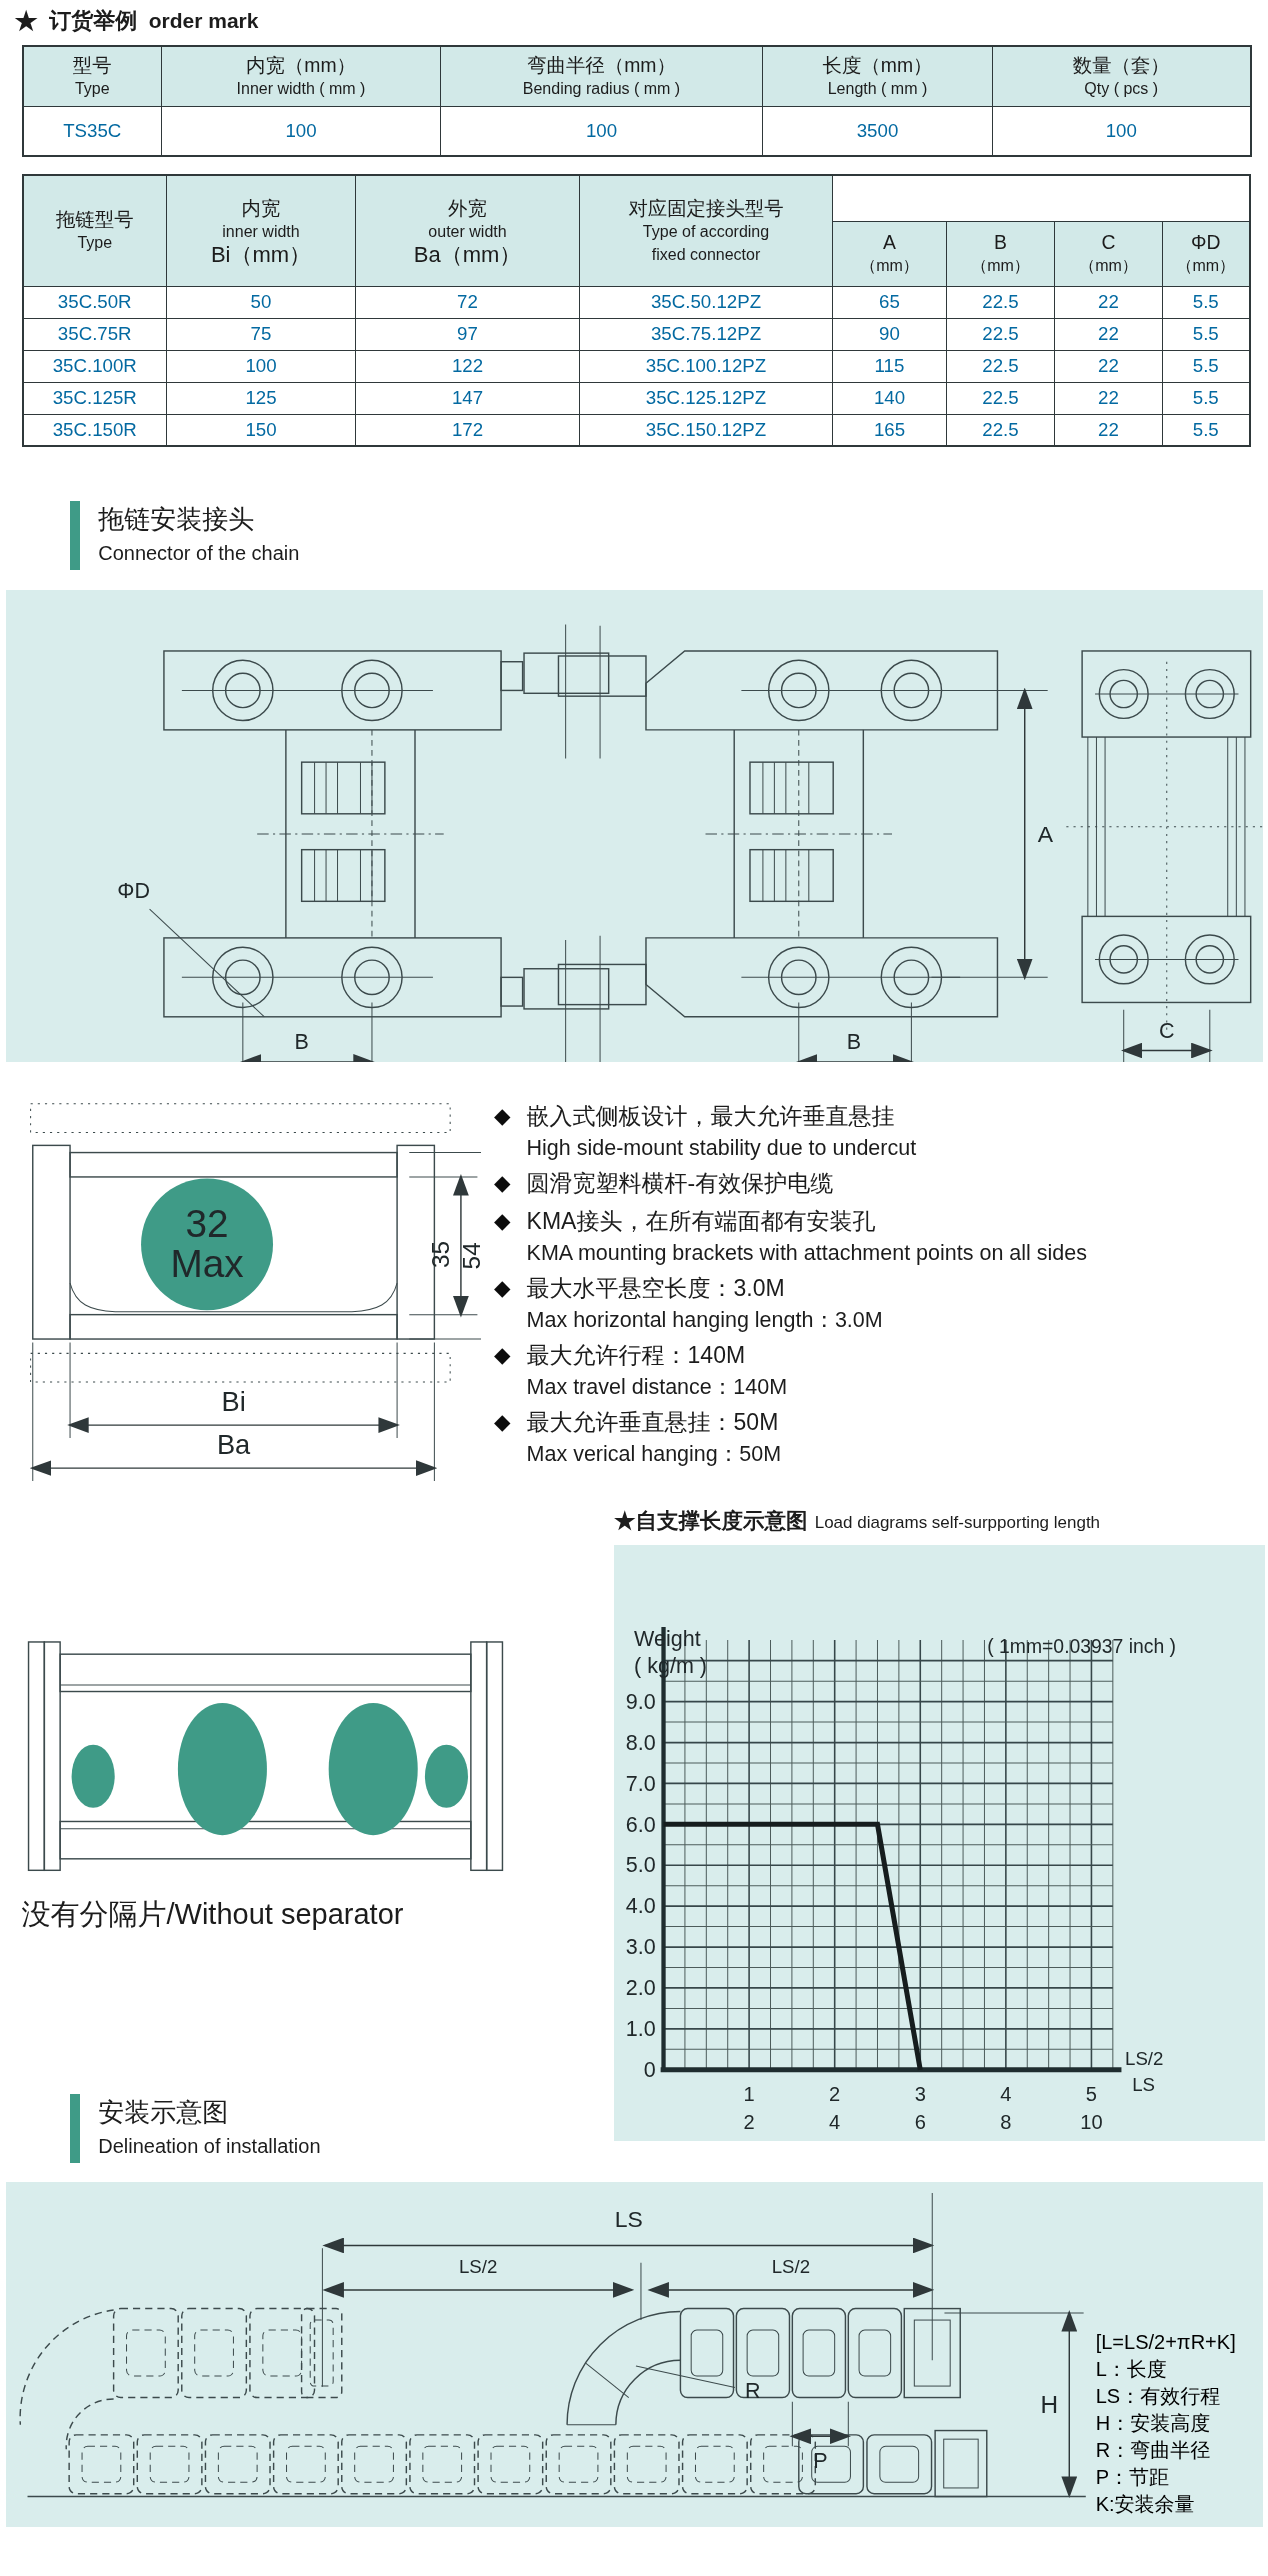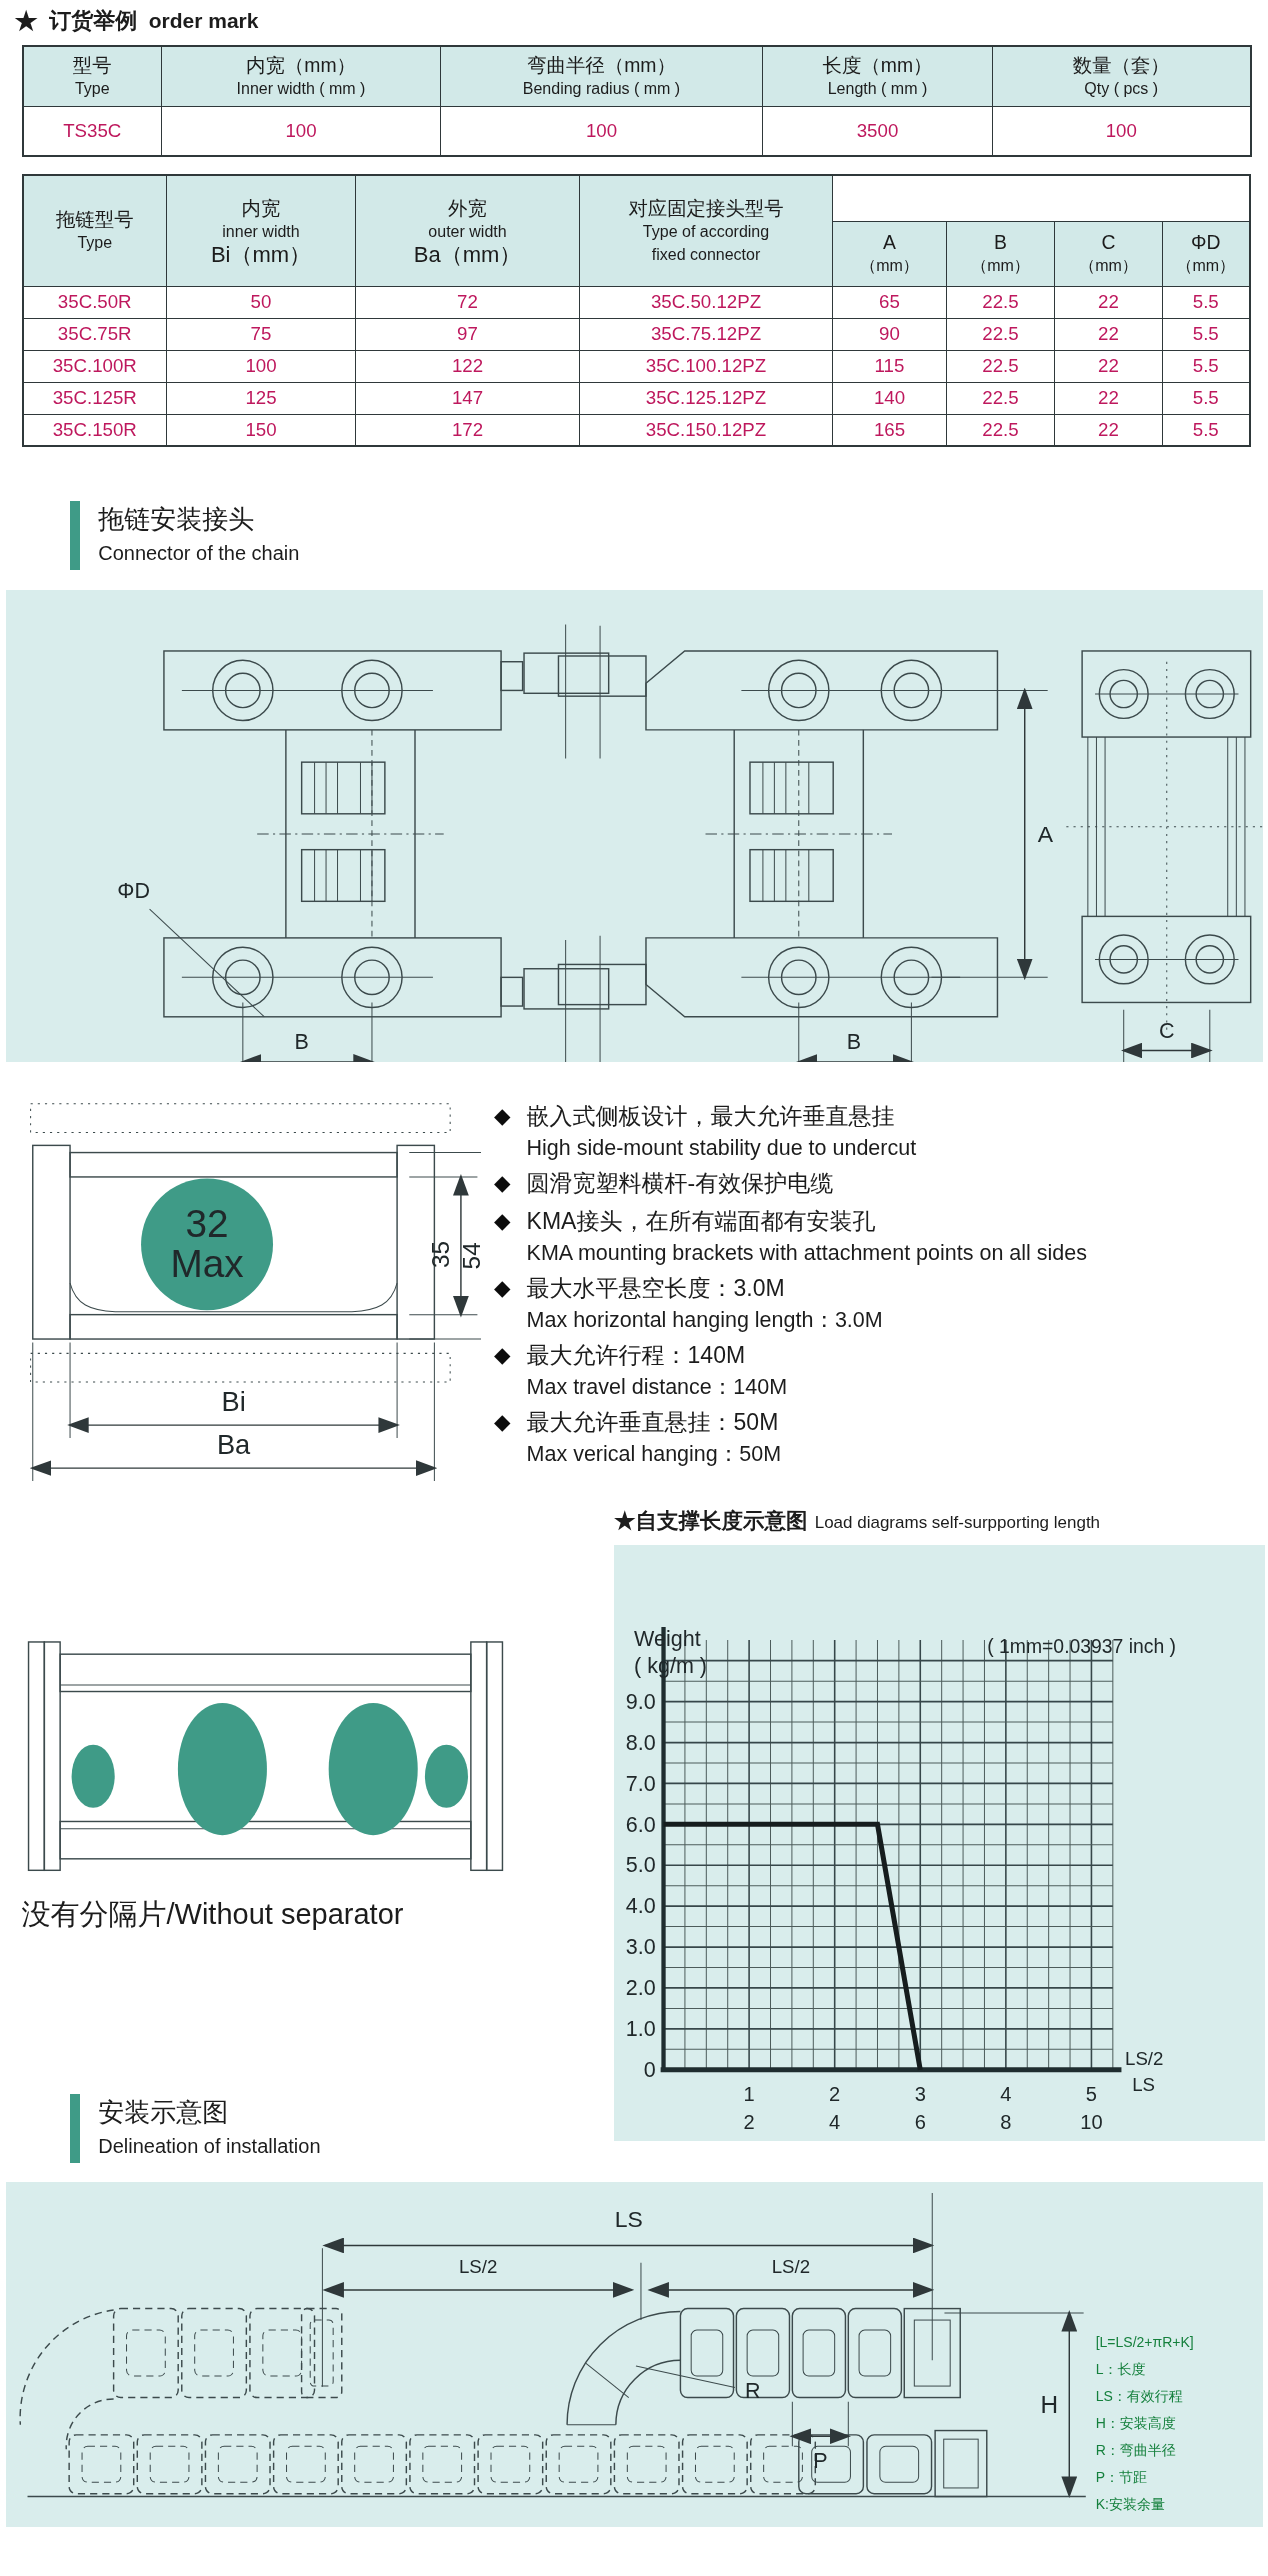--- a/index.html
+++ b/index.html
@@ -22,21 +22,21 @@
   .t1 thead tr{height:60px;}
   .t1 tbody tr{height:50px;}
   .t2{left:21.5px;top:174px;width:1227px;}
   .t2 tr.r1{height:46px;}
   .t2 tr.r2{height:65px;}
   .t2 tbody tr{height:32px;}
   .t2 td.strip{background:#ffffff;}
   .hz{font-size:19.4px;line-height:24.4px;}
   .he{font-size:16px;line-height:23px;}
   .hs{font-size:22px;line-height:23px;}
-  tbody td{font-size:18.7px;color:#be185d;}
+  tbody td{font-size:18.7px;color:#0369a1;}
   
   .sec{display:flex;gap:18.7px;align-items:flex-start;padding-left:48px;}
   .sec .bar{width:10px;height:69px;background:#3f9b87;flex:0 0 auto;}
   .sec .zh{font-size:26px;line-height:36px;}
   .sec .en{font-size:20px;line-height:33px;}
   .sec1{left:21.5px;top:501px;}
   .sec2{left:21.5px;top:2094px;}
   
   .panel{background:#d9edec;}
   #panel-connector{left:5.7px;top:590px;width:1257px;height:472px;}
@@ -58,21 +58,21 @@
   .feat .diamond{font-size:21.5px;line-height:32px;color:#0c0c0c;flex:0 0 auto;}
   .feat .zh{font-size:23px;line-height:33px;}
   .feat .en{font-size:21.5px;line-height:30px;}
   
   #chart-header{left:614px;top:1506px;display:flex;align-items:baseline;gap:7.2px;}
   #chart-header .zh{font-size:21.5px;font-weight:bold;}
   #chart-header .en{font-size:17px;}
   
   #separator-note{left:21.5px;top:1895px;font-size:29px;}
   
-  #install-legend{left:1090px;top:147px;width:172px;font-size:14px;line-height:27px;color:#15803d;position:absolute;}
+  #install-legend{left:1090px;top:147px;width:172px;font-size:20px;line-height:27px;color:#000000;position:absolute;}
 </style>
 </head>
 <body>
 
 <div class="abs title-row">
   <span class="star">★</span>
   <span class="zh">订货举例</span>
   <span class="en">order mark</span>
 </div>
 

